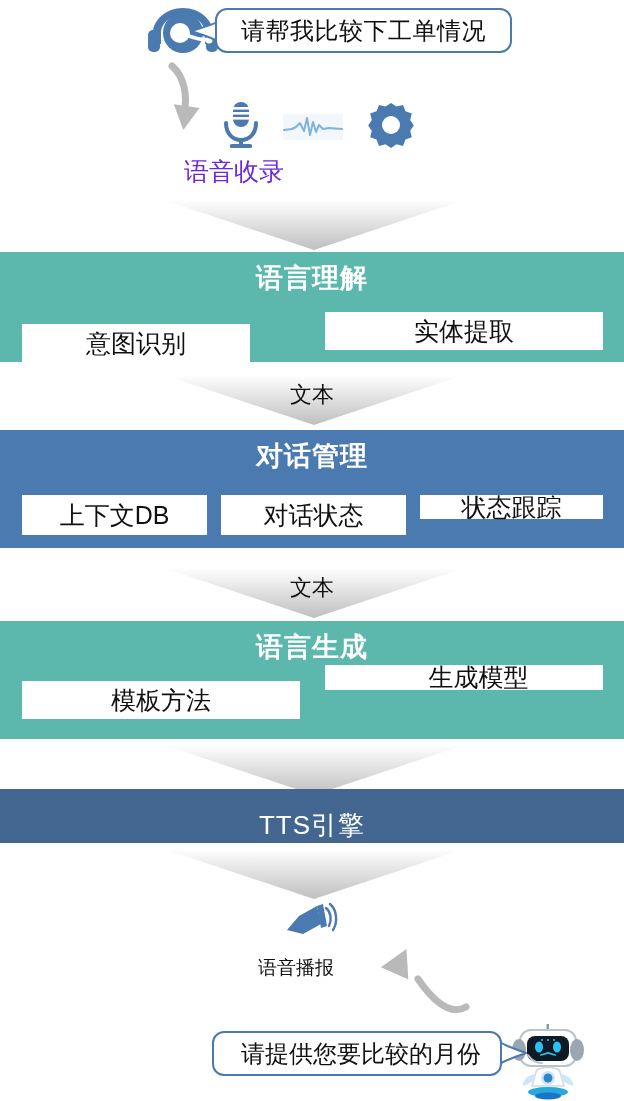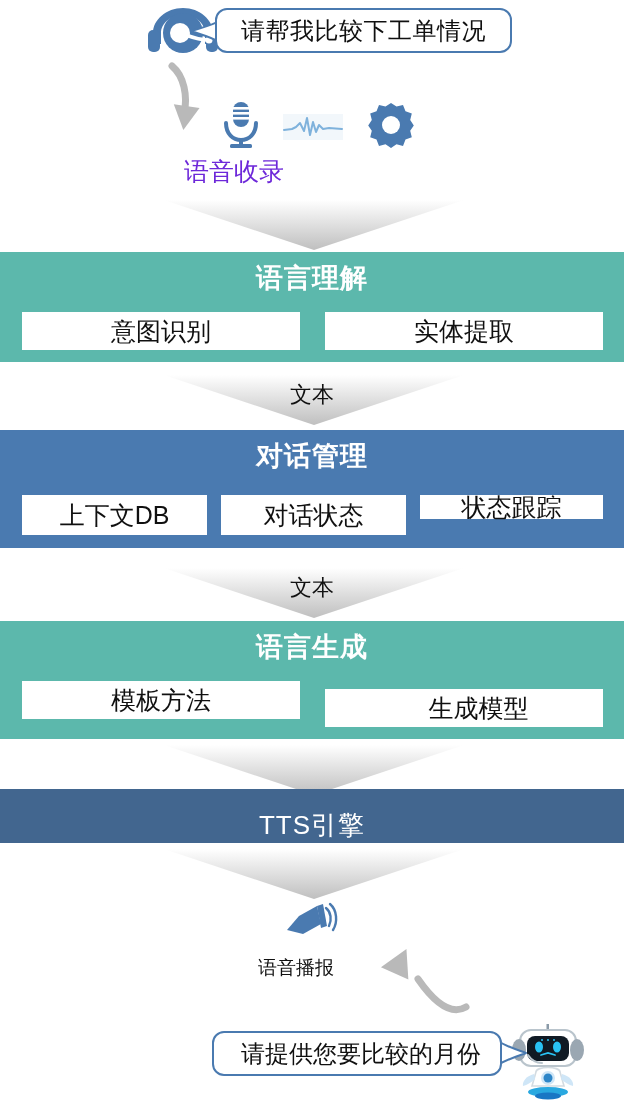--- a/index.html
+++ b/index.html
@@ -249,21 +249,21 @@
       <linearGradient id="gch1" x1="0" y1="0" x2="0" y2="1">
         <stop offset="0%" stop-color="#ffffff"></stop>
         <stop offset="100%" stop-color="#bfbfbf"></stop>
       </linearGradient>
     </defs>
     <path d="M0 0 L300 0 L150 50 Z" fill="url(#gch1)"></path>
   </svg>
 
   <div class="panel" id="panel-nlu" style="top:252px; height:110px; background:#5CB8AC;">
     <div class="panel-title">语言理解</div>
-    <div class="subbox" style="left:22px; top:60px; width:278px; height:38px;">
+    <div class="subbox" style="left:22px; top:72px; width:228px; height:38px;">
       <span>意图识别</span>
     </div>
     <div class="subbox" style="left:325px; top:60px; width:278px; height:38px;">
       <span>实体提取</span>
     </div>
   </div>
 
   <svg class="chevron" style="top:375px;" viewBox="0 0 300 50" preserveAspectRatio="none">
     <defs>
       <linearGradient id="gch2" x1="0" y1="0" x2="0" y2="1">
@@ -297,21 +297,21 @@
     </defs>
     <path d="M0 0 L300 0 L150 50 Z" fill="url(#gch3)"></path>
   </svg>
   <div class="chevron-label" style="top:573px;">文本</div>
 
   <div class="panel" id="panel-nlg" style="top:621px; height:118px; background:#5CB8AC;">
     <div class="panel-title">语言生成</div>
     <div class="subbox" style="left:22px; top:60px; width:278px; height:38px;">
       <span>模板方法</span>
     </div>
-    <div class="subbox" style="left:325px; top:68px; width:278px; height:38px;padding-left:29px;">
+    <div class="subbox" style="left:325px; top:44px; width:278px; height:25px;padding-left:29px;">
       <span>生成模型</span>
     </div>
   </div>
 
   <svg class="chevron" style="top:745px;" viewBox="0 0 300 44" preserveAspectRatio="none">
     <defs>
       <linearGradient id="gch4" x1="0" y1="0" x2="0" y2="1">
         <stop offset="0%" stop-color="#ffffff"></stop>
         <stop offset="100%" stop-color="#bfbfbf"></stop>
       </linearGradient>

